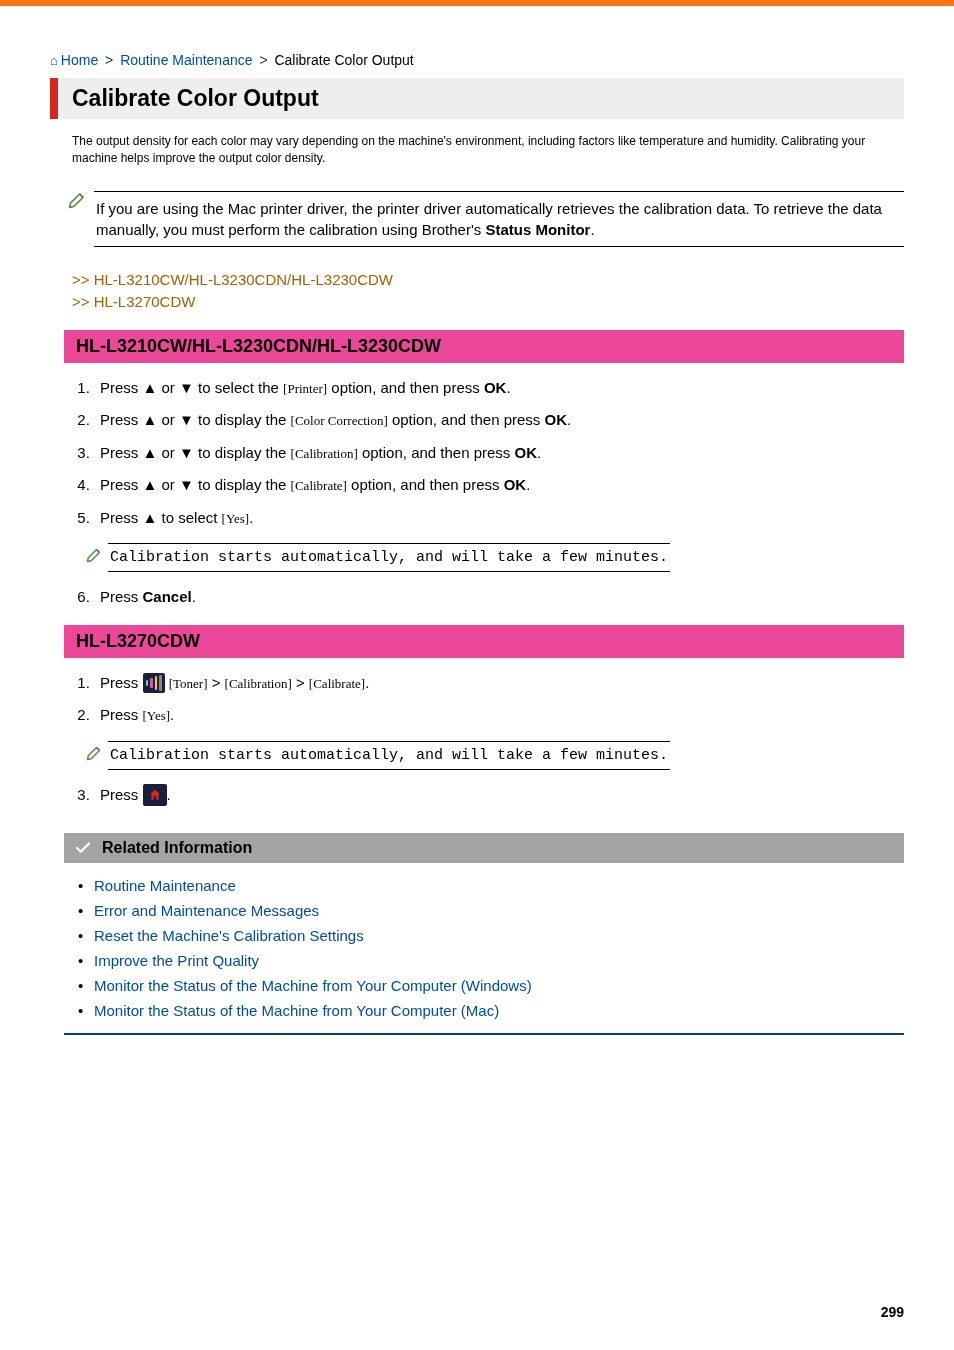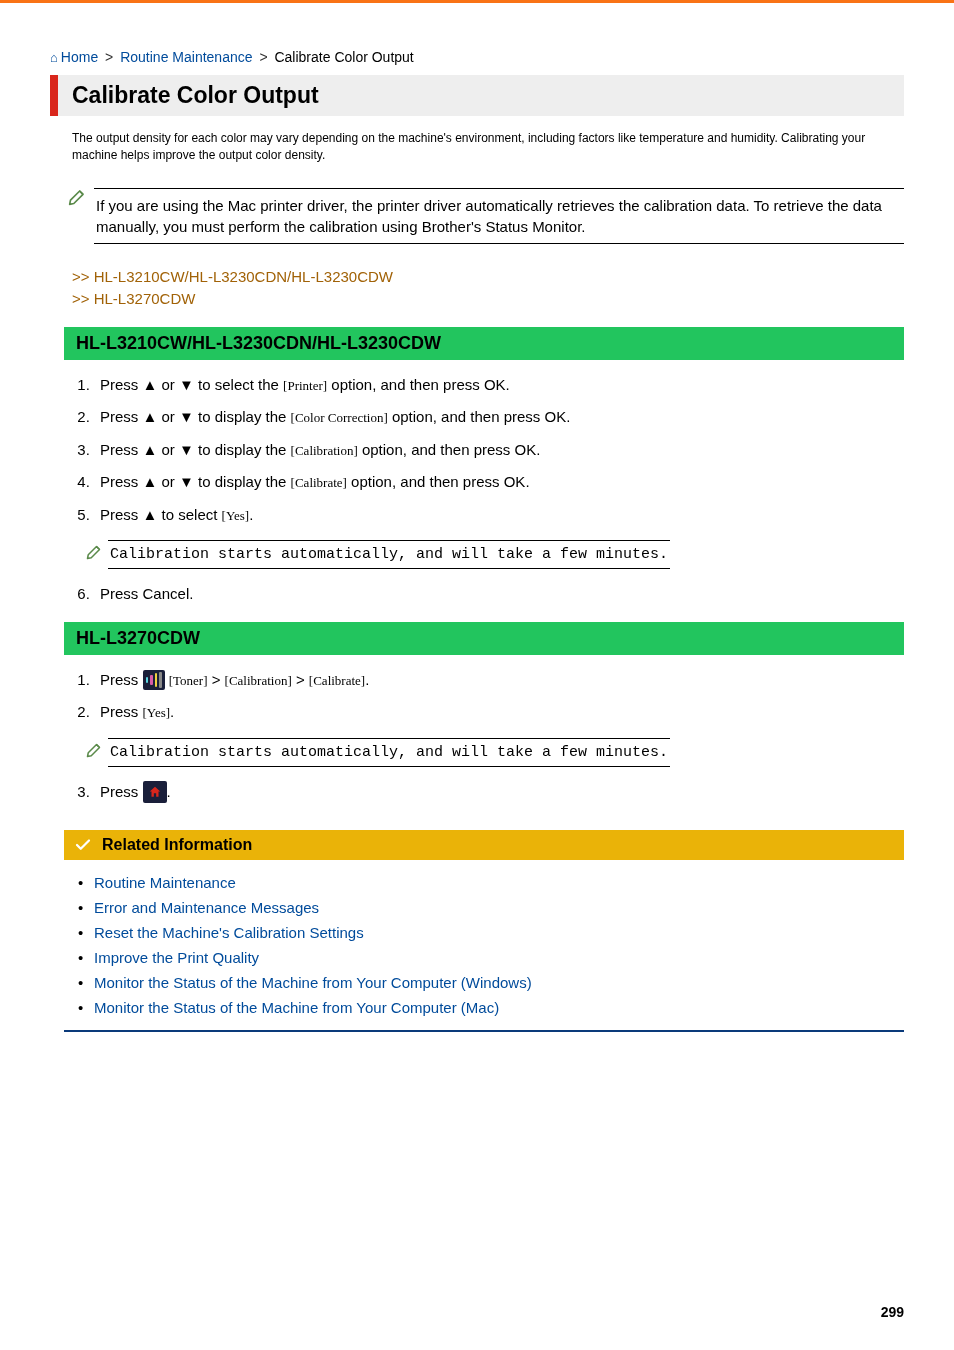--- a/index.html
+++ b/index.html
@@ -6,21 +6,21 @@
   body {
     font-family: Arial, Helvetica, sans-serif;
     font-size: 15px;
     color: #000;
     background: #fff;
     width: 954px;
     margin: 0 auto;
   }
   .page {
     padding: 40px 50px 30px 50px;
-    border-top: 3px solid #f97316;
+    border-top: 6px solid #f97316;
     min-height: 1350px;
     position: relative;
   }
   .breadcrumb {
     font-size: 14px;
     padding: 6px 0 10px 0;
   }
   .breadcrumb a { color: #004b9b; text-decoration: none; }
   .breadcrumb .home-icon { color: #004b9b; margin-right: 3px; font-size: 13px; }
   .breadcrumb .sep { color: #333; padding: 0 3px; }
@@ -73,37 +73,37 @@
     top: 6px;
     width: 18px;
     height: 18px;
   }
   .anchor-links {
     padding: 0 0 10px 22px;
     line-height: 1.5;
   }
   .anchor-links a { color: #a16207; text-decoration: none; font-size: 15px; }
   .model-header {
-    background: #22c55e;
+    background: #ec4899;
     padding: 6px 12px;
     margin: 6px 0 14px 14px;
   }
   .model-header h2 { font-size: 18px; font-weight: bold; }
   ol.steps {
     list-style: decimal;
     padding-left: 44px;
     margin-left: 0;
   }
   ol.steps > li {
     padding: 0 0 10px 6px;
     line-height: 1.5;
   }
   .mono { font-family: Liberation Serif, serif; font-size: 13px; }
   .related-header {
-    background: #eab308;
+    background: #a3a3a3;
     padding: 6px 10px;
     margin: 16px 0 10px 14px;
     display: flex;
     align-items: center;
     gap: 10px;
   }
   .related-header .check {
     width: 18px; height: 18px;
   }
   .related-header h3 { font-size: 16px; font-weight: bold; }
@@ -155,21 +155,21 @@
   .toner-icon .b3 { height:14px; background:#f0d040; }
   .toner-icon .b4 { height:16px; background:#888; }
   .home-btn-icon {
     width: 24px; height: 22px;
     background: #1a1f3a;
     border-radius: 2px;
     display: inline-flex;
     align-items: center;
     justify-content: center;
   }
-  strong { font-weight: normal; margin-top: 12px; }
+  strong { font-weight: bold; margin-top: 12px; }
 </style>
 </head>
 <body>
 
 <div class="page">
 
   <div class="breadcrumb">
     <span class="home-icon">⌂</span><a href="#">Home</a>
     <span class="sep">&gt;</span>
     <a href="#">Routine Maintenance</a>

